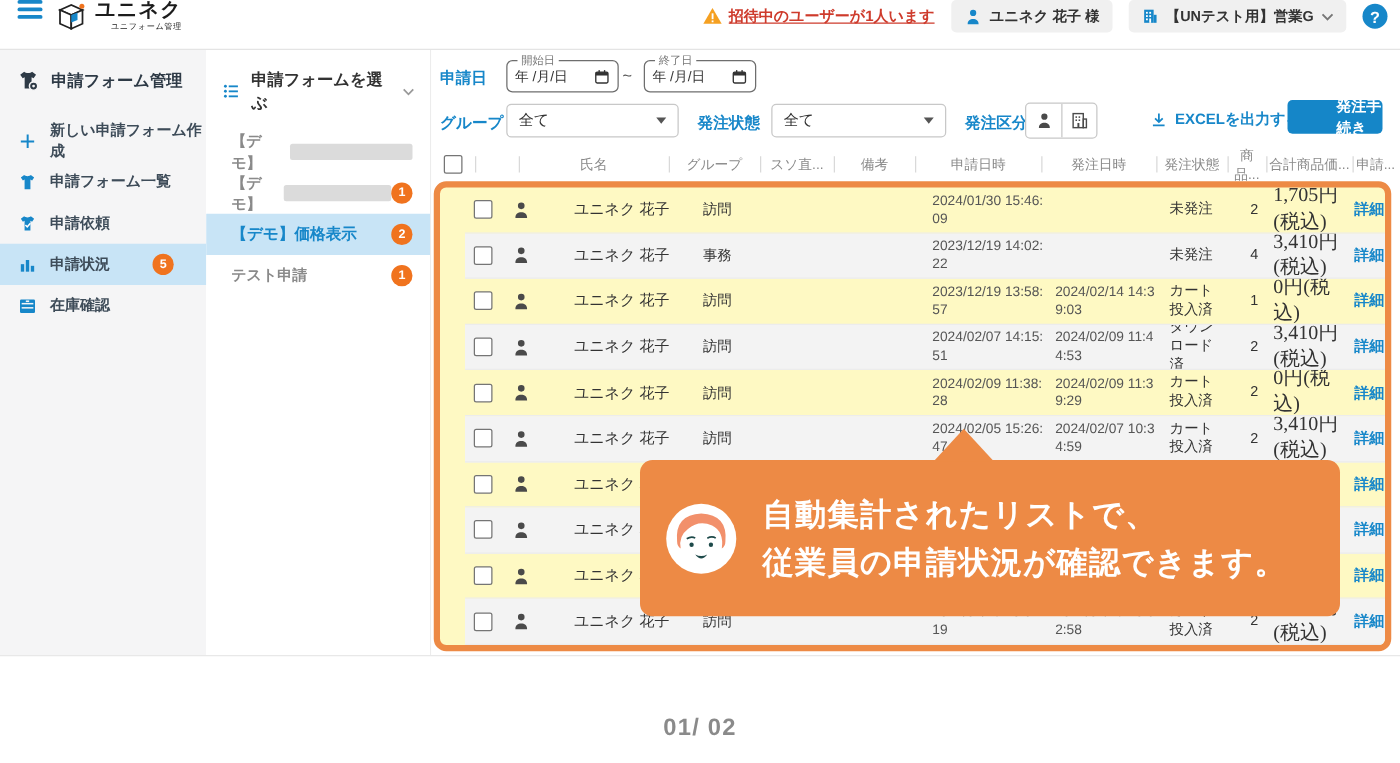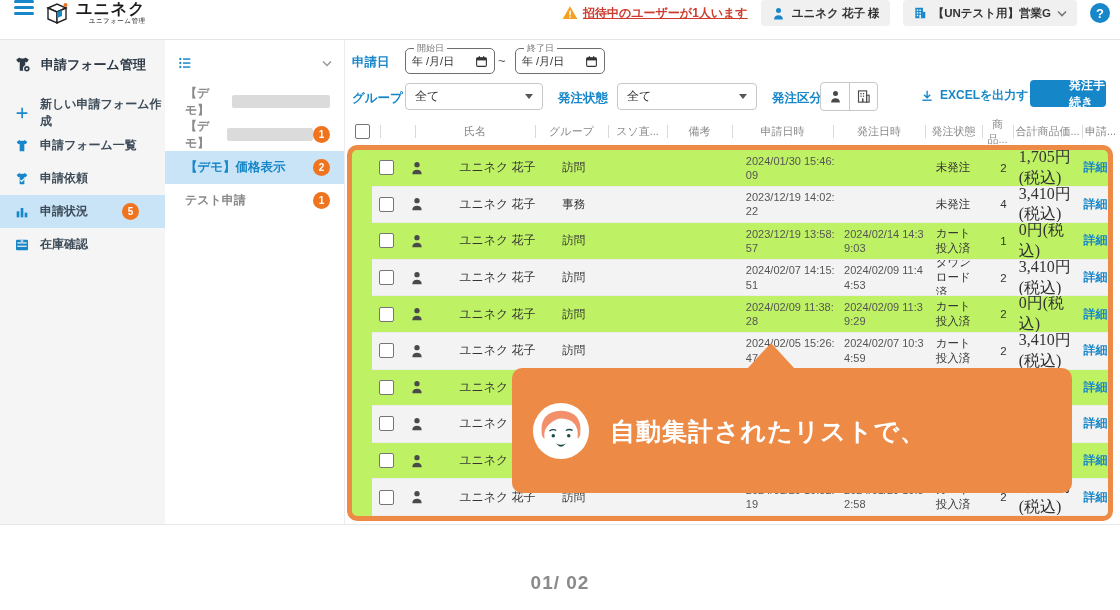--- a/index.html
+++ b/index.html
@@ -57,21 +57,21 @@
   .tg{width:28px; height:27px; display:flex; align-items:center; justify-content:center; cursor:pointer;}
   .tg + .tg{border-left:1px solid #C8C8C8;}
   .excel{position:absolute; display:flex; align-items:center; gap:6px; color:var(--blue); font-weight:bold; font-size:12px; cursor:pointer;}
   .obtn{position:absolute; width:76px; height:27px; background:var(--btn-blue); border-radius:4px; color:#fff; font-weight:bold; font-size:12px; display:flex; align-items:center; justify-content:center; cursor:pointer;padding-left:39px;}
 
   
   .thead{position:absolute; top:78px; left:0; width:774px; height:27px; display:flex; align-items:center; font-size:11px; color:var(--gray);}
   .th{position:relative; text-align:center; height:100%; display:flex; align-items:center; justify-content:center;}
   .th:not(:first-child)::before{content:""; position:absolute; left:0; top:7px; height:13px; width:1px; background:#d9d9d9;}
   .cb{width:15px; height:15px; border:1.5px solid #757575; border-radius:2px; background:#fff; cursor:pointer;}
-  .obox{position:absolute; left:2px; top:105px; width:766px; height:376px; border:5px solid var(--orange); border-radius:10px; background:#bef264; overflow:hidden;padding-left:20px;}
+  .obox{position:absolute; left:2px; top:105px; width:766px; height:376px; border:5px solid var(--orange); border-radius:10px; background:#fef9c3; overflow:hidden;padding-left:20px;}
   .tr{height:36.6px; display:flex; align-items:center; font-size:11.5px; color:#333; border-bottom:1px solid #ececec;}
   .tr:nth-child(even){background:#F3F3F3;}
   .td{height:100%; display:flex; align-items:center; overflow:hidden;}
   .c-cb{width:30px; justify-content:center;}
   .c-av{width:33px; justify-content:center;}
   .c-name{width:120px; padding-left:26px; font-size:12px;}
   .c-group{width:73px; padding-left:12px;}
   .c-hem{width:59px;}
   .c-note{width:65px;}
   .c-req,.c-ord{font-size:11px; color:#555; line-height:1.3; word-break:break-all; padding:0 4px;}
@@ -211,20 +211,21 @@
         <svg class="icon16" viewBox="0 0 24 24">
           <g fill="#1787C9">
               <circle cx="5" cy="6" r="1.7"></circle>
               <circle cx="5" cy="12" r="1.7"></circle>
               <circle cx="5" cy="18" r="1.7"></circle>
           <rect x="9" y="5" width="11" height="2.2"></rect>
               <rect x="9" y="11" width="11" height="2.2"></rect>
               <rect x="9" y="17" width="11" height="2.2"></rect>
             </g>
         </svg>
+        <span>申請フォームを選ぶ</span>
         <svg class="chev" width="10" height="7" viewBox="0 0 10 7">
             <polyline points="1,1.5 5,5.5 9,1.5" fill="none" stroke="#999" stroke-width="1.5"></polyline>
           </svg>
       </div>
       <div class="pn-items">
         <div class="pn-item">
           <span>【デモ】</span>
           <span class="redact"></span>
         </div>
         <div class="pn-item">
@@ -549,18 +550,19 @@
       <circle cx="30" cy="30" r="29" fill="#fff"></circle>
       <path d="M10 32 Q8 10 30 9 Q52 10 50 32 Q50 36 47 38 Q49 24 39 19 Q28 14 19 22 Q11 28 13 38 Q10 36 10 32 Z" fill="#F2906B"></path>
       <circle cx="22" cy="35" r="1.8" fill="#1E4A4A"></circle>
       <circle cx="38" cy="35" r="1.8" fill="#1E4A4A"></circle>
       <path d="M18 30 q4 -2.5 7 -0.5" stroke="#1E4A4A" stroke-width="1.4" fill="none"></path>
       <path d="M35 29.5 q4 -2 7 0" stroke="#1E4A4A" stroke-width="1.4" fill="none"></path>
       <path d="M25 43 Q30 49.5 35 43 Q30 45.5 25 43 Z" fill="#1E4A4A"></path>
     </svg>
     <div class="tip-text">
       <div>自動集計されたリストで、</div>
+      <div>従業員の申請状況が確認できます。</div>
     </div>
   </div>
 
   <div class="app-bottom"></div>
   <div class="pagination">01/ 02</div>
 </div>
 
 </body></html>

